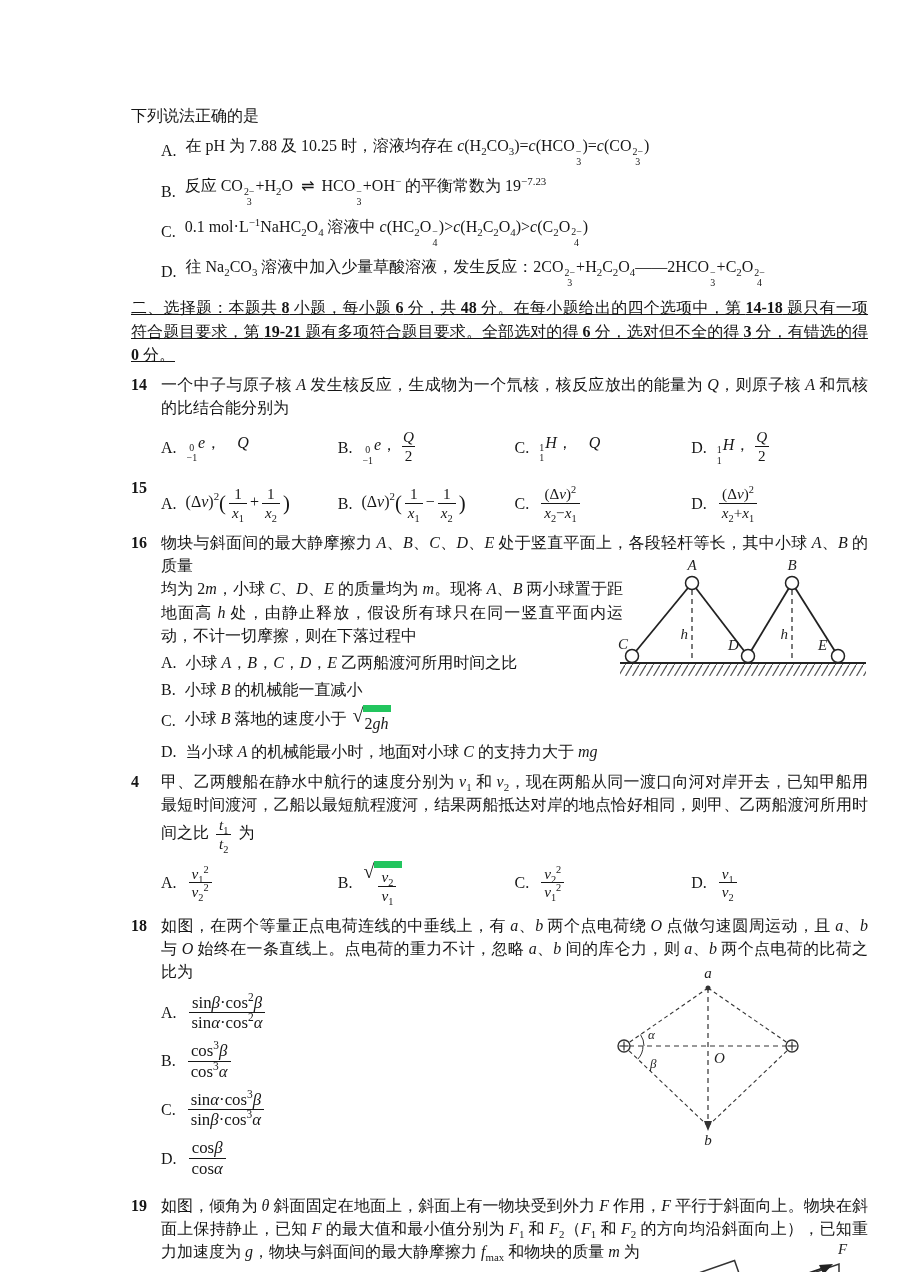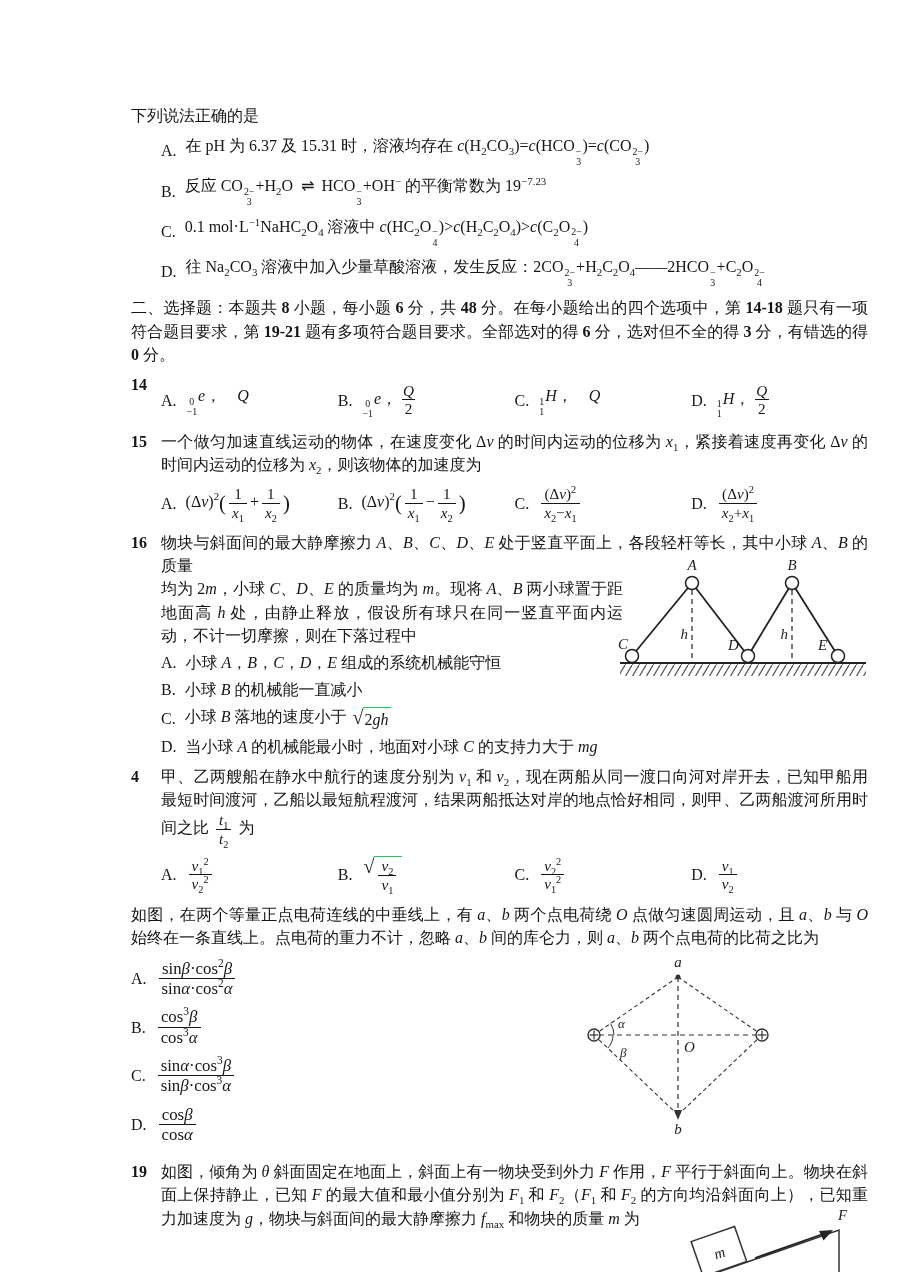--- a/index.html
+++ b/index.html
@@ -11,24 +11,24 @@
   .sup{vertical-align:super;font-size:0.68em;line-height:0;}
   .sub{vertical-align:sub;font-size:0.68em;line-height:0;}
   .eq{font-family:"DejaVu Sans",sans-serif;padding:0 8px;letter-spacing:-1px;}
   .bp{font-size:1.3em;vertical-align:middle;line-height:0;}
   .stk{display:inline-flex;flex-direction:column;align-items:center;font-size:0.62em;line-height:1.05;vertical-align:-0.35em;margin:0 1px;}
   .frac{display:inline-flex;flex-direction:column;align-items:center;text-align:center;vertical-align:middle;line-height:1.15;margin:0 3px;font-size:0.95em;}
   .frac .fn{padding:0 3px;}
   .frac .fd{border-top:1px solid #161616;padding:0 3px;}
   .sqrt{display:inline-flex;align-items:flex-start;vertical-align:middle;margin:0 2px;}
   .sqrt .rsign{font-size:1.25em;line-height:1;}
-  .sqrt .rbody{border-top:1px solid #22c55e;padding:0 3px 0 1px;}
+  .sqrt .rbody{border-top:7px solid #22c55e;padding:0 3px 0 1px;}
   .copt{display:flex;align-items:center;margin:7px 0 0 30px;}
   .olabel{margin-right:9px;white-space:nowrap;}
-  .section{margin-top:8px;text-align:justify;}
+  .section{margin-top:8px;text-align:justify;text-decoration:underline;}
   .q{display:flex;margin-top:7px;}
   .qnum{width:30px;flex:none;font-weight:bold;}
   .qbody{flex:1;min-width:0;}
   .stem{text-align:justify;}
   .optrow{display:flex;align-items:center;margin:9px 0 3px 0;}
   .optrow .opt{flex:1 1 0;display:flex;align-items:center;}
   .q16body{position:relative;}
   .q16left{width:462px;}
   .q16opt{display:flex;align-items:center;margin-top:4px;}
   .fig16{position:absolute;right:0;top:26px;}
@@ -42,21 +42,21 @@
   .fig .small{font-size:13px;}
 </style>
 </head>
 <body>
 
 <div class="page">
 
   <p>下列说法正确的是</p>
   <div class="copt">
     <span class="olabel">A.</span>
-    <span><span>在 pH 为 6.37 及 15.31 时，溶液均存在 </span><span class="itl">c</span><span>(H</span><span class="sub">2</span><span>CO</span><span class="sub">3</span><span>)=</span><span class="itl">c</span><span>(HCO</span><span class="stk">
+    <span><span>在 pH 为 7.88 及 10.25 时，溶液均存在 </span><span class="itl">c</span><span>(H</span><span class="sub">2</span><span>CO</span><span class="sub">3</span><span>)=</span><span class="itl">c</span><span>(HCO</span><span class="stk">
           <span>−</span>
           <span>3</span>
         </span><span>)=</span><span class="itl">c</span><span>(CO</span><span class="stk">
           <span>2−</span>
           <span>3</span>
         </span><span>)</span></span>
   </div>
   <div class="copt">
     <span class="olabel">B.</span>
     <span><span>反应 CO</span><span class="stk">
@@ -89,20 +89,21 @@
           <span>2−</span>
           <span>4</span>
         </span></span>
   </div>
 
   <p class="section"><span>二、选择题：本题共 </span><span class="bld">8</span><span> 小题，每小题 </span><span class="bld">6</span><span> 分，共 </span><span class="bld">48</span><span> 分。在每小题给出的四个选项中，第 </span><span class="bld">14-18</span><span> 题只有一项符合题目要求，第 </span><span class="bld">19-21</span><span> 题有多项符合题目要求。全部选对的得 </span><span class="bld">6</span><span> 分，选对但不全的得 </span><span class="bld">3</span><span> 分，有错选的得 </span><span class="bld">0</span><span> 分。</span></p>
 
   <div class="q">
     <span class="qnum">14</span>
     <div class="qbody">
+      <p class="stem"><span>一个中子与原子核 </span><span class="itl">A</span><span> 发生核反应，生成物为一个氘核，核反应放出的能量为 </span><span class="itl">Q</span><span>，则原子核 </span><span class="itl">A</span><span> 和氘核的比结合能分别为</span></p>
       <div class="optrow">
         <span class="opt">
             <span class="olabel">A.</span>
             <span><span class="stk">
                 <span>0</span>
                 <span>−1</span>
               </span><span class="itl">e</span><span>，　</span><span class="itl">Q</span></span>
           </span>
         <span class="opt">
             <span class="olabel">B.</span>
@@ -131,21 +132,20 @@
                 <span class="fd"><span>2</span></span>
               </span></span>
           </span>
       </div>
     </div>
   </div>
 
   <div class="q">
     <span class="qnum">15</span>
     <div class="qbody">
-      <p class="stem"><span>一个做匀加速直线运动的物体，在速度变化 Δ</span><span class="itl">v</span><span> 的时间内运动的位移为 </span><span class="itl">x</span><span class="sub">1</span><span>，紧接着速度再变化 Δ</span><span class="itl">v</span><span> 的时间内运动的位移为 </span><span class="itl">x</span><span class="sub">2</span><span>，则该物体的加速度为</span></p>
       <div class="optrow">
         <span class="opt">
             <span class="olabel">A.</span>
             <span><span>(Δ</span><span class="itl">v</span><span>)</span><span class="sup">2</span><span class="bp">(</span><span class="frac">
                 <span class="fn"><span>1</span></span>
                 <span class="fd"><span class="itl">x</span><span class="sub">1</span></span>
               </span><span>+</span><span class="frac">
                 <span class="fn"><span>1</span></span>
                 <span class="fd"><span class="itl">x</span><span class="sub">2</span></span>
               </span><span class="bp">)</span></span>
@@ -179,21 +179,21 @@
   </div>
 
   <div class="q">
     <span class="qnum">16</span>
     <div class="qbody q16body">
       <p class="stem"><span>物块与斜面间的最大静摩擦力 </span><span class="itl">A</span><span>、</span><span class="itl">B</span><span>、</span><span class="itl">C</span><span>、</span><span class="itl">D</span><span>、</span><span class="itl">E</span><span> 处于竖直平面上，各段轻杆等长，其中小球 </span><span class="itl">A</span><span>、</span><span class="itl">B</span><span> 的质量</span></p>
       <div class="q16left">
         <p class="stem"><span>均为 2</span><span class="itl">m</span><span>，小球 </span><span class="itl">C</span><span>、</span><span class="itl">D</span><span>、</span><span class="itl">E</span><span> 的质量均为 </span><span class="itl">m</span><span>。现将 </span><span class="itl">A</span><span>、</span><span class="itl">B</span><span> 两小球置于距地面高 </span><span class="itl">h</span><span> 处，由静止释放，假设所有球只在同一竖直平面内运动，不计一切摩擦，则在下落过程中</span></p>
         <div class="q16opt">
             <span class="olabel">A.</span>
-            <span><span>小球 </span><span class="itl">A</span><span>，</span><span class="itl">B</span><span>，</span><span class="itl">C</span><span>，</span><span class="itl">D</span><span>，</span><span class="itl">E</span><span> 组成的系统机械能守恒</span></span>
+            <span><span>小球 </span><span class="itl">A</span><span>，</span><span class="itl">B</span><span>，</span><span class="itl">C</span><span>，</span><span class="itl">D</span><span>，</span><span class="itl">E</span><span> 乙两船渡河所用时间之比</span></span>
           </div>
         <div class="q16opt">
             <span class="olabel">B.</span>
             <span><span>小球 </span><span class="itl">B</span><span> 的机械能一直减小</span></span>
           </div>
         <div class="q16opt">
             <span class="olabel">C.</span>
             <span><span>小球 </span><span class="itl">B</span><span> 落地的速度小于 </span><span class="sqrt">
                 <span class="rsign">√</span>
                 <span class="rbody"><span>2</span><span class="itl">gh</span></span>
@@ -271,20 +271,21 @@
             <span><span class="frac">
                 <span class="fn"><span class="itl">v</span><span class="sub">1</span></span>
                 <span class="fd"><span class="itl">v</span><span class="sub">2</span></span>
               </span></span>
           </span>
       </div>
     </div>
   </div>
 
   <div class="q">
+    <span class="qnum">18</span>
     <div class="qbody q18body">
       <p class="stem"><span>如图，在两个等量正点电荷连线的中垂线上，有 </span><span class="itl">a</span><span>、</span><span class="itl">b</span><span> 两个点电荷绕 </span><span class="itl">O</span><span> 点做匀速圆周运动，且 </span><span class="itl">a</span><span>、</span><span class="itl">b</span><span> 与 </span><span class="itl">O</span><span> 始终在一条直线上。点电荷的重力不计，忽略 </span><span class="itl">a</span><span>、</span><span class="itl">b</span><span> 间的库仑力，则 </span><span class="itl">a</span><span>、</span><span class="itl">b</span><span> 两个点电荷的比荷之比为</span></p>
       <div class="bopt">
           <span class="olabel">A.</span>
           <span><span class="frac">
               <span class="fn"><span>sin</span><span class="itl">β</span><span>·cos</span><span class="sup">2</span><span class="itl">β</span></span>
               <span class="fd"><span>sin</span><span class="itl">α</span><span>·cos</span><span class="sup">2</span><span class="itl">α</span></span>
             </span></span>
         </div>
       <div class="bopt">

